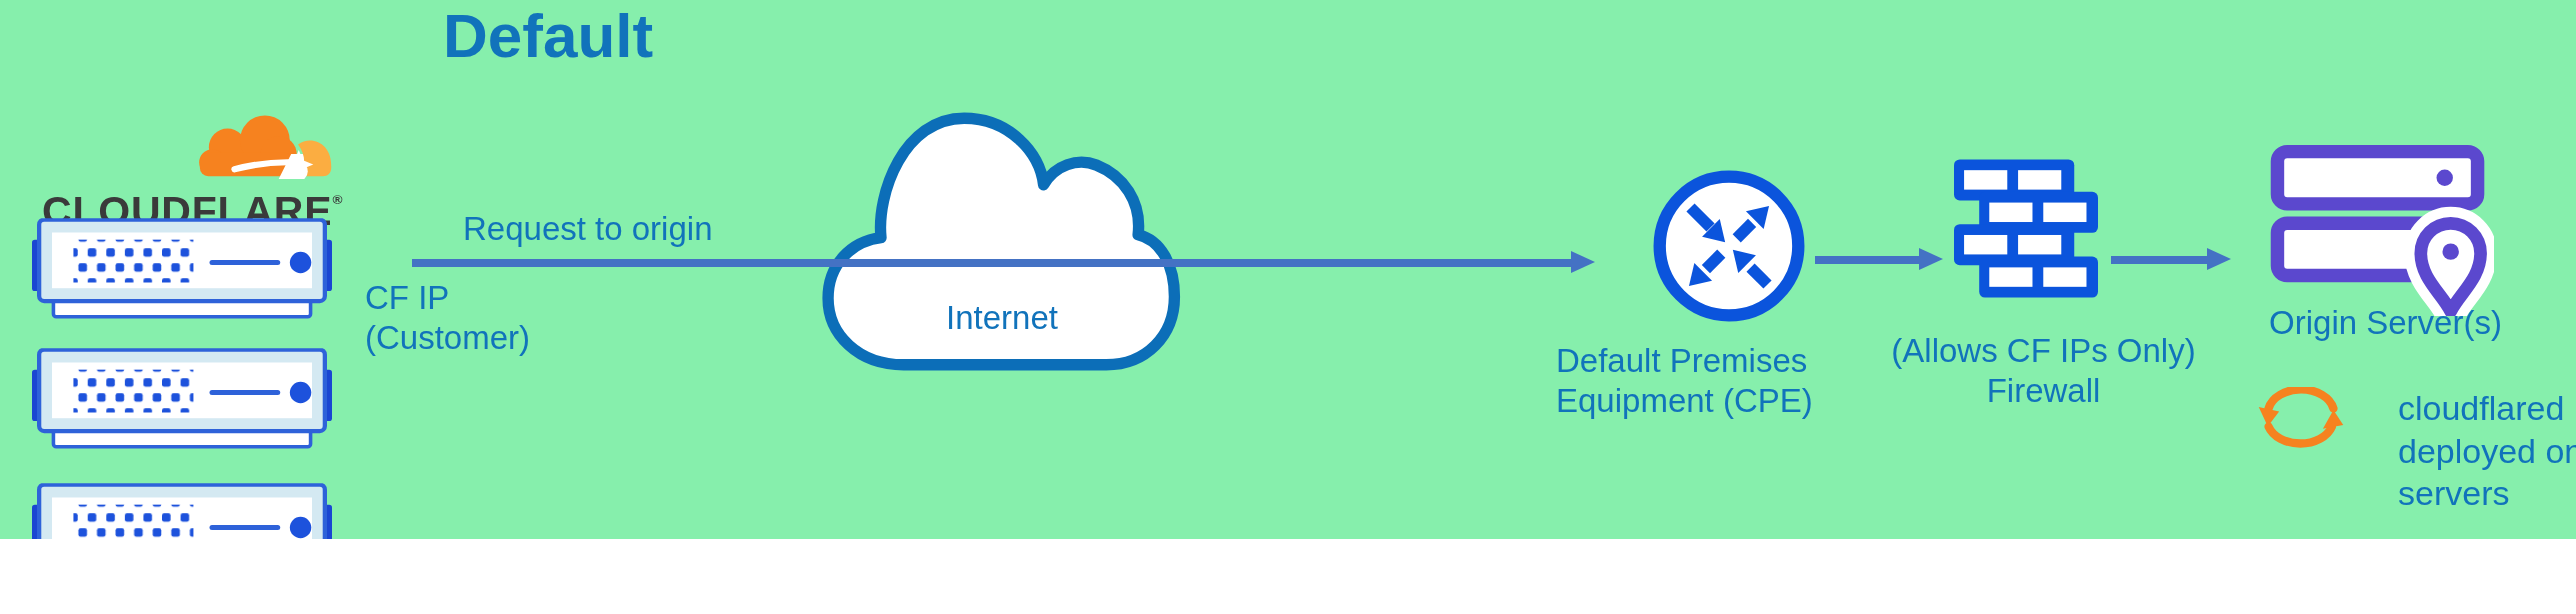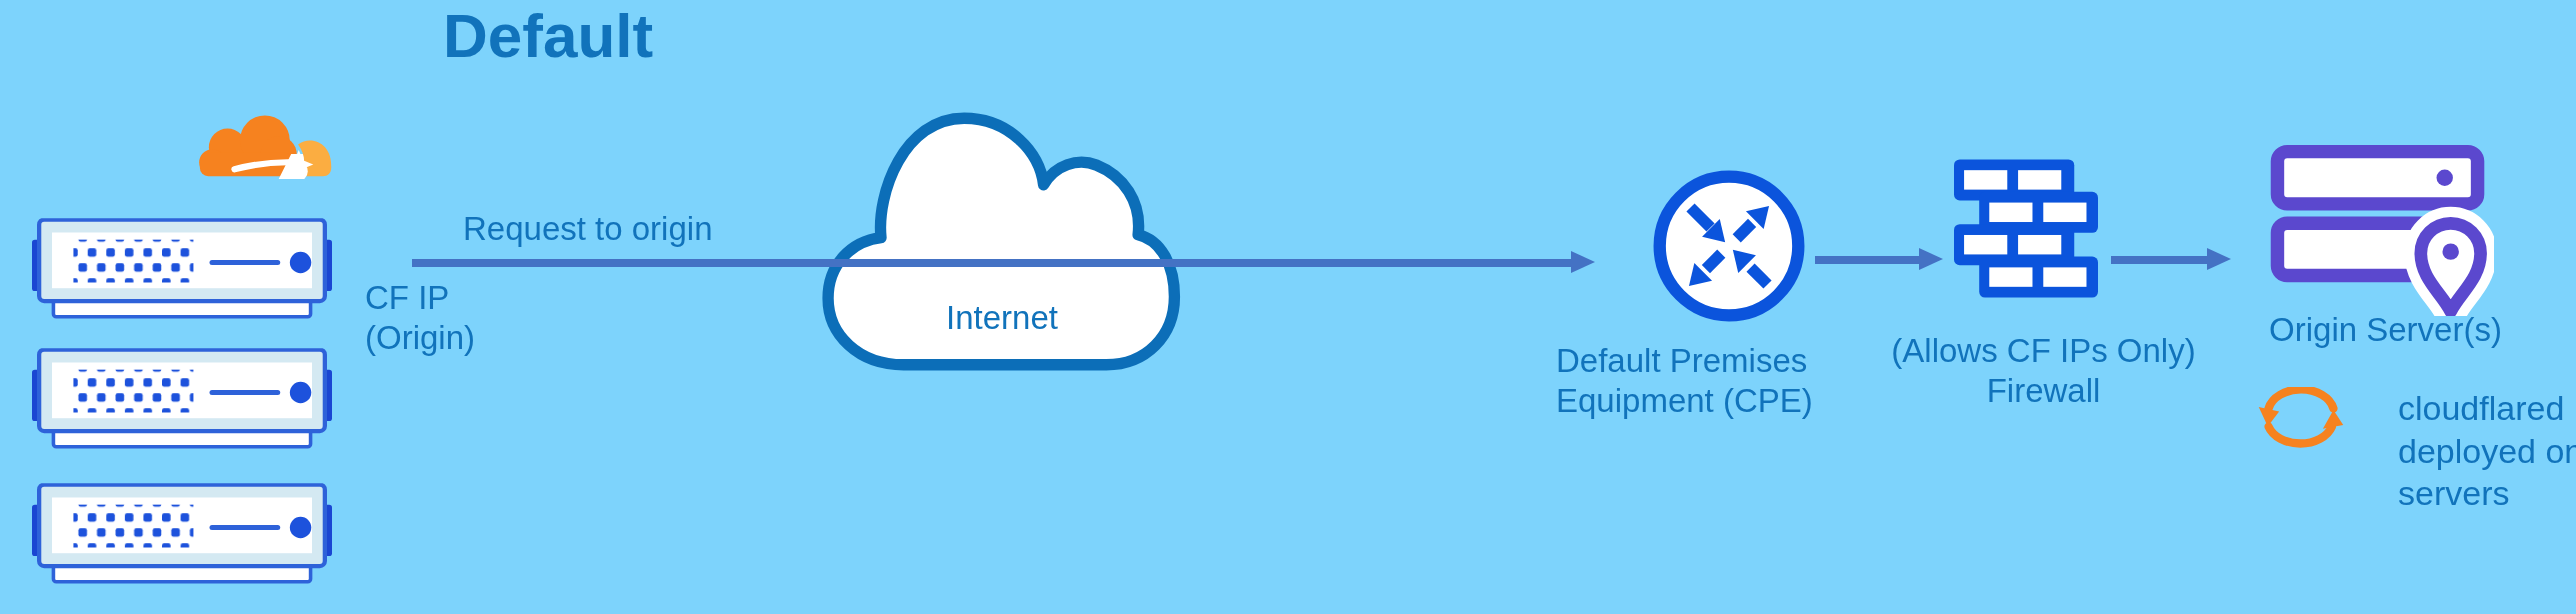--- a/index.html
+++ b/index.html
@@ -1,19 +1,19 @@
 <!DOCTYPE html>
 <html style="--label-blue: #1173BB; --connector-blue: #4472C4; --icon-blue: #0B54DC; --cloud-blue: #0C6EB8; --server-border-blue: #2E62D9; --server-tab-blue: #1A46D2; --server-dot-blue: #1D52DC; --server-body-fill: #D4E9F2; --origin-purple: #5B48CE; --brand-orange: #F6821F; --brand-orange-light: #FBAD41; --wordmark-color: #3A3A3A;font-size:12px"><head>
 <meta charset="utf-8">
 <style>
   html,body{margin:0;padding:0;background:#ffffff;}
   #canvas{
     position:relative;
-    width:2576px;height:614px;
-    background:#7dd3fc;
+    width:2576px;height:539px;
+    background:#86efac;
     overflow:hidden;
     font-family:"Liberation Sans",sans-serif;
   }
   .abs{position:absolute;}
   .lbl{
     position:absolute;
     color:var(--label-blue,#1173BB);
     font-size:33px;
     line-height:1.2;
     white-space:nowrap;
@@ -98,38 +98,39 @@
     <circle class="fl-orange" cx="26" cy="70" r="19"></circle>
     <circle class="fl-orange" cx="122" cy="58" r="26"></circle>
     <rect class="fl-orange" x="8" y="56" width="134" height="34" rx="12"></rect>
     <path d="M58,80 C92,71 122,69 146,70" stroke="#ffffff" stroke-width="9" fill="none" stroke-linecap="round"></path>
     <polygon points="140,58 162,58 152,94 122,94" fill="#ffffff"></polygon>
     <path class="fl-orange-lt" d="M150,44 C162,35 179,37 189,48 C196,56 198,66 198,77 C198,86 193,90 186,90 L152,90 C161,78 162,60 150,44 Z"></path>
     <circle cx="150" cy="83" r="14" fill="#ffffff"></circle>
     <polygon points="151,52 157,67 172,73 157,79 151,92 145,79 130,73 145,67" fill="#ffffff"></polygon>
   </svg>
 
+  <div id="wordmark"><span>CLOUDFLARE</span><sup>®</sup></div>
 
   <svg class="abs svg-over" style="left:32px;top:218px" width="300" height="104" viewBox="0 0 420 145">
       <use href="#sym-server"></use>
     </svg>
   <svg class="abs svg-over" style="left:32px;top:348px" width="300" height="104" viewBox="0 0 420 145">
       <use href="#sym-server"></use>
     </svg>
   <svg class="abs svg-over" style="left:32px;top:483px" width="300" height="104" viewBox="0 0 420 145">
       <use href="#sym-server"></use>
     </svg>
 
   <div class="conn-line" style="left:412px;top:259px;width:1160px"></div>
   <div class="conn-head" style="left:1571px;top:251px"></div>
 
   <div class="lbl" style="left:463px;top:209px">Request to origin</div>
   <div class="lbl" style="left:365px;top:278px">
     <div>CF IP</div>
-    <div>(Origin)</div>
+    <div>(Customer)</div>
   </div>
 
   <svg class="abs svg-under" style="left:819px;top:109px" width="366" height="265" viewBox="0 0 484 350">
     <path class="st-cloud" fill="#ffffff" stroke-width="15" stroke-linejoin="round" d="M 112,338
          C 52,338 12,298 12,250
          C 12,206 42,175 82,170
          C 76,112 112,12 192,12
          C 252,12 292,58 297,100
          C 312,74 342,64 367,74
          C 402,88 427,122 422,166
@@ -183,21 +184,21 @@
   <svg class="abs svg-over" style="left:2270px;top:144px" width="224" height="172" viewBox="0 0 300 230">
     <rect class="st-purple" x="10" y="10" width="268" height="70" rx="13" fill="#ffffff" stroke-width="18"></rect>
     <circle class="fl-purple" cx="234" cy="45" r="11"></circle>
     <rect class="st-purple" x="10" y="106" width="268" height="70" rx="13" fill="#ffffff" stroke-width="18"></rect>
     <g>
       <path d="M 242,224 C 230,200 202,180 202,146 A 40,40 0 1 1 282,146 C 282,180 254,200 242,224 Z" fill="#ffffff" stroke="#ffffff" stroke-width="44" stroke-linejoin="round"></path>
       <path class="st-purple" d="M 242,224 C 230,200 202,180 202,146 A 40,40 0 1 1 282,146 C 282,180 254,200 242,224 Z" fill="#ffffff" stroke-width="17" stroke-linejoin="round"></path>
       <circle class="fl-purple" cx="242" cy="144" r="11"></circle>
     </g>
   </svg>
-  <div class="lbl center" style="left:2254px;top:310px;width:263px">Origin Server(s)</div>
+  <div class="lbl center" style="left:2254px;top:303px;width:263px">Origin Server(s)</div>
 
   <svg class="abs svg-over" style="left:2258px;top:387px" width="86" height="61" viewBox="0 0 114 80">
     <path class="st-orange" d="M 100,28 A 44,32 0 0 0 14,28" fill="none" stroke-width="11" stroke-linecap="round"></path>
     <polygon class="fl-orange" points="13,52 1,26 28,32"></polygon>
     <path class="st-orange" d="M 14,52 A 44,32 0 0 0 98,52" fill="none" stroke-width="11" stroke-linecap="round"></path>
     <polygon class="fl-orange" points="100,30 86,55 113,50"></polygon>
   </svg>
   <div id="note">cloudflared deployed on servers</div>
 
 </div>

